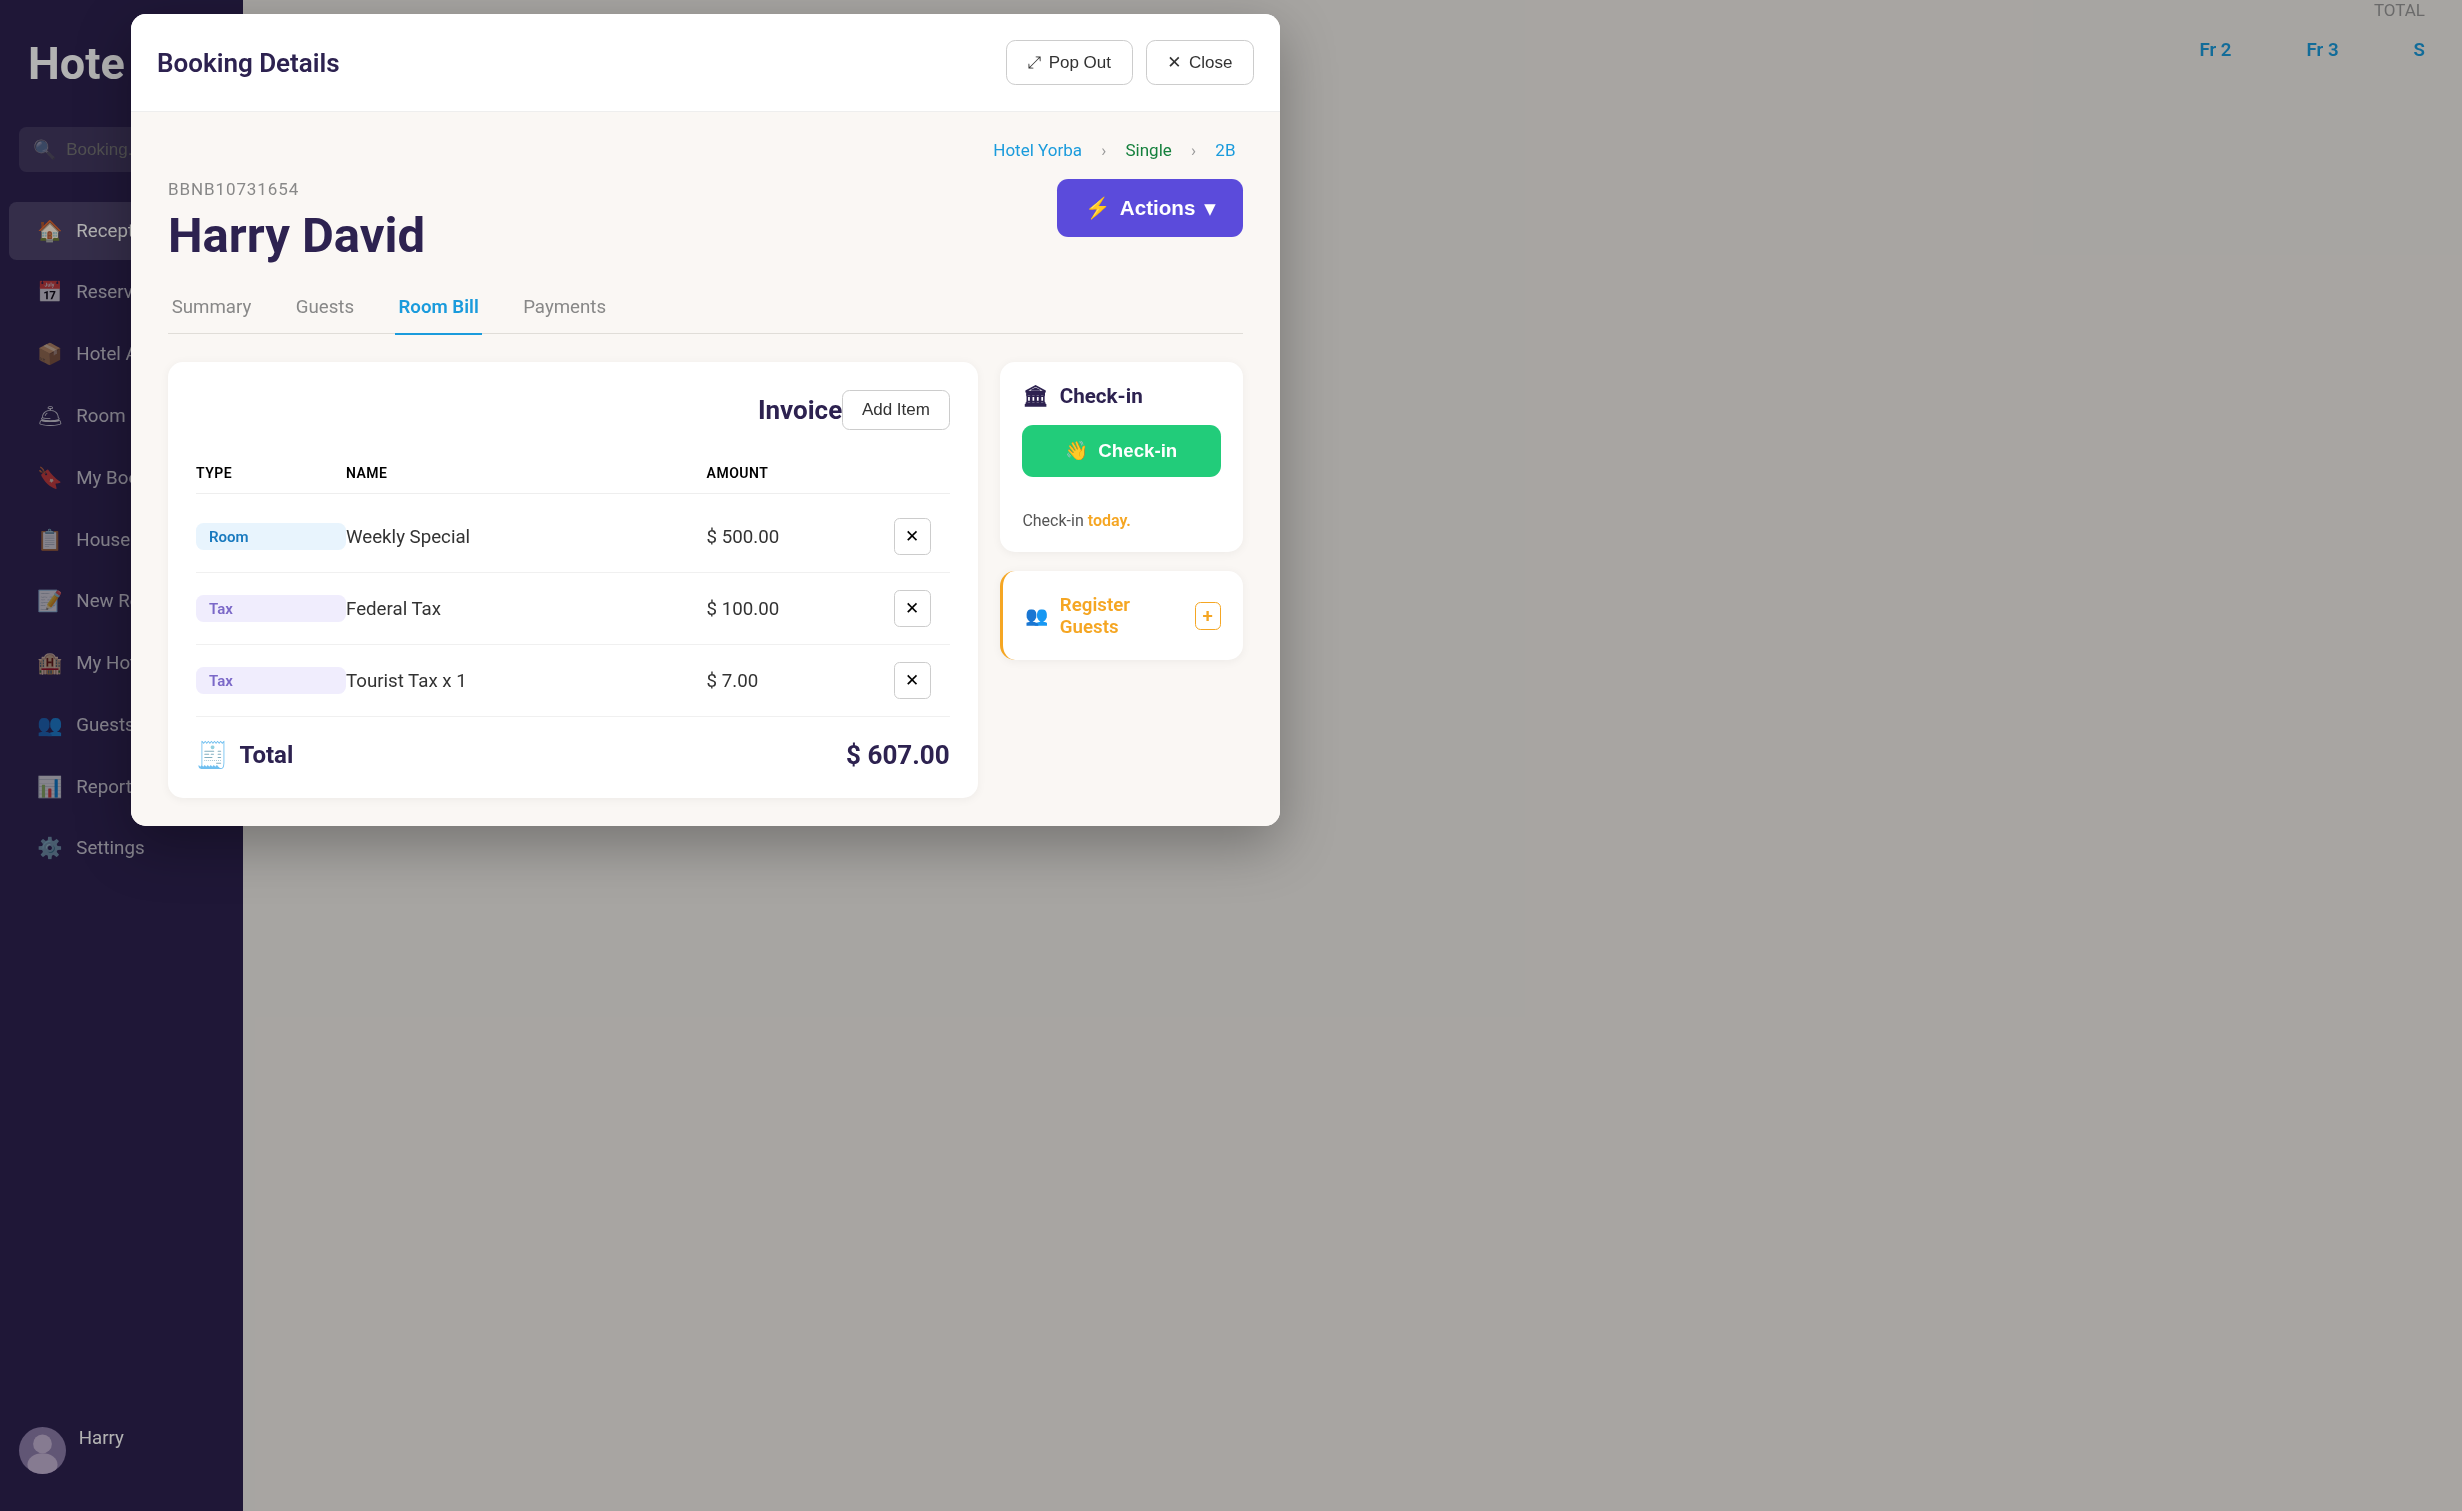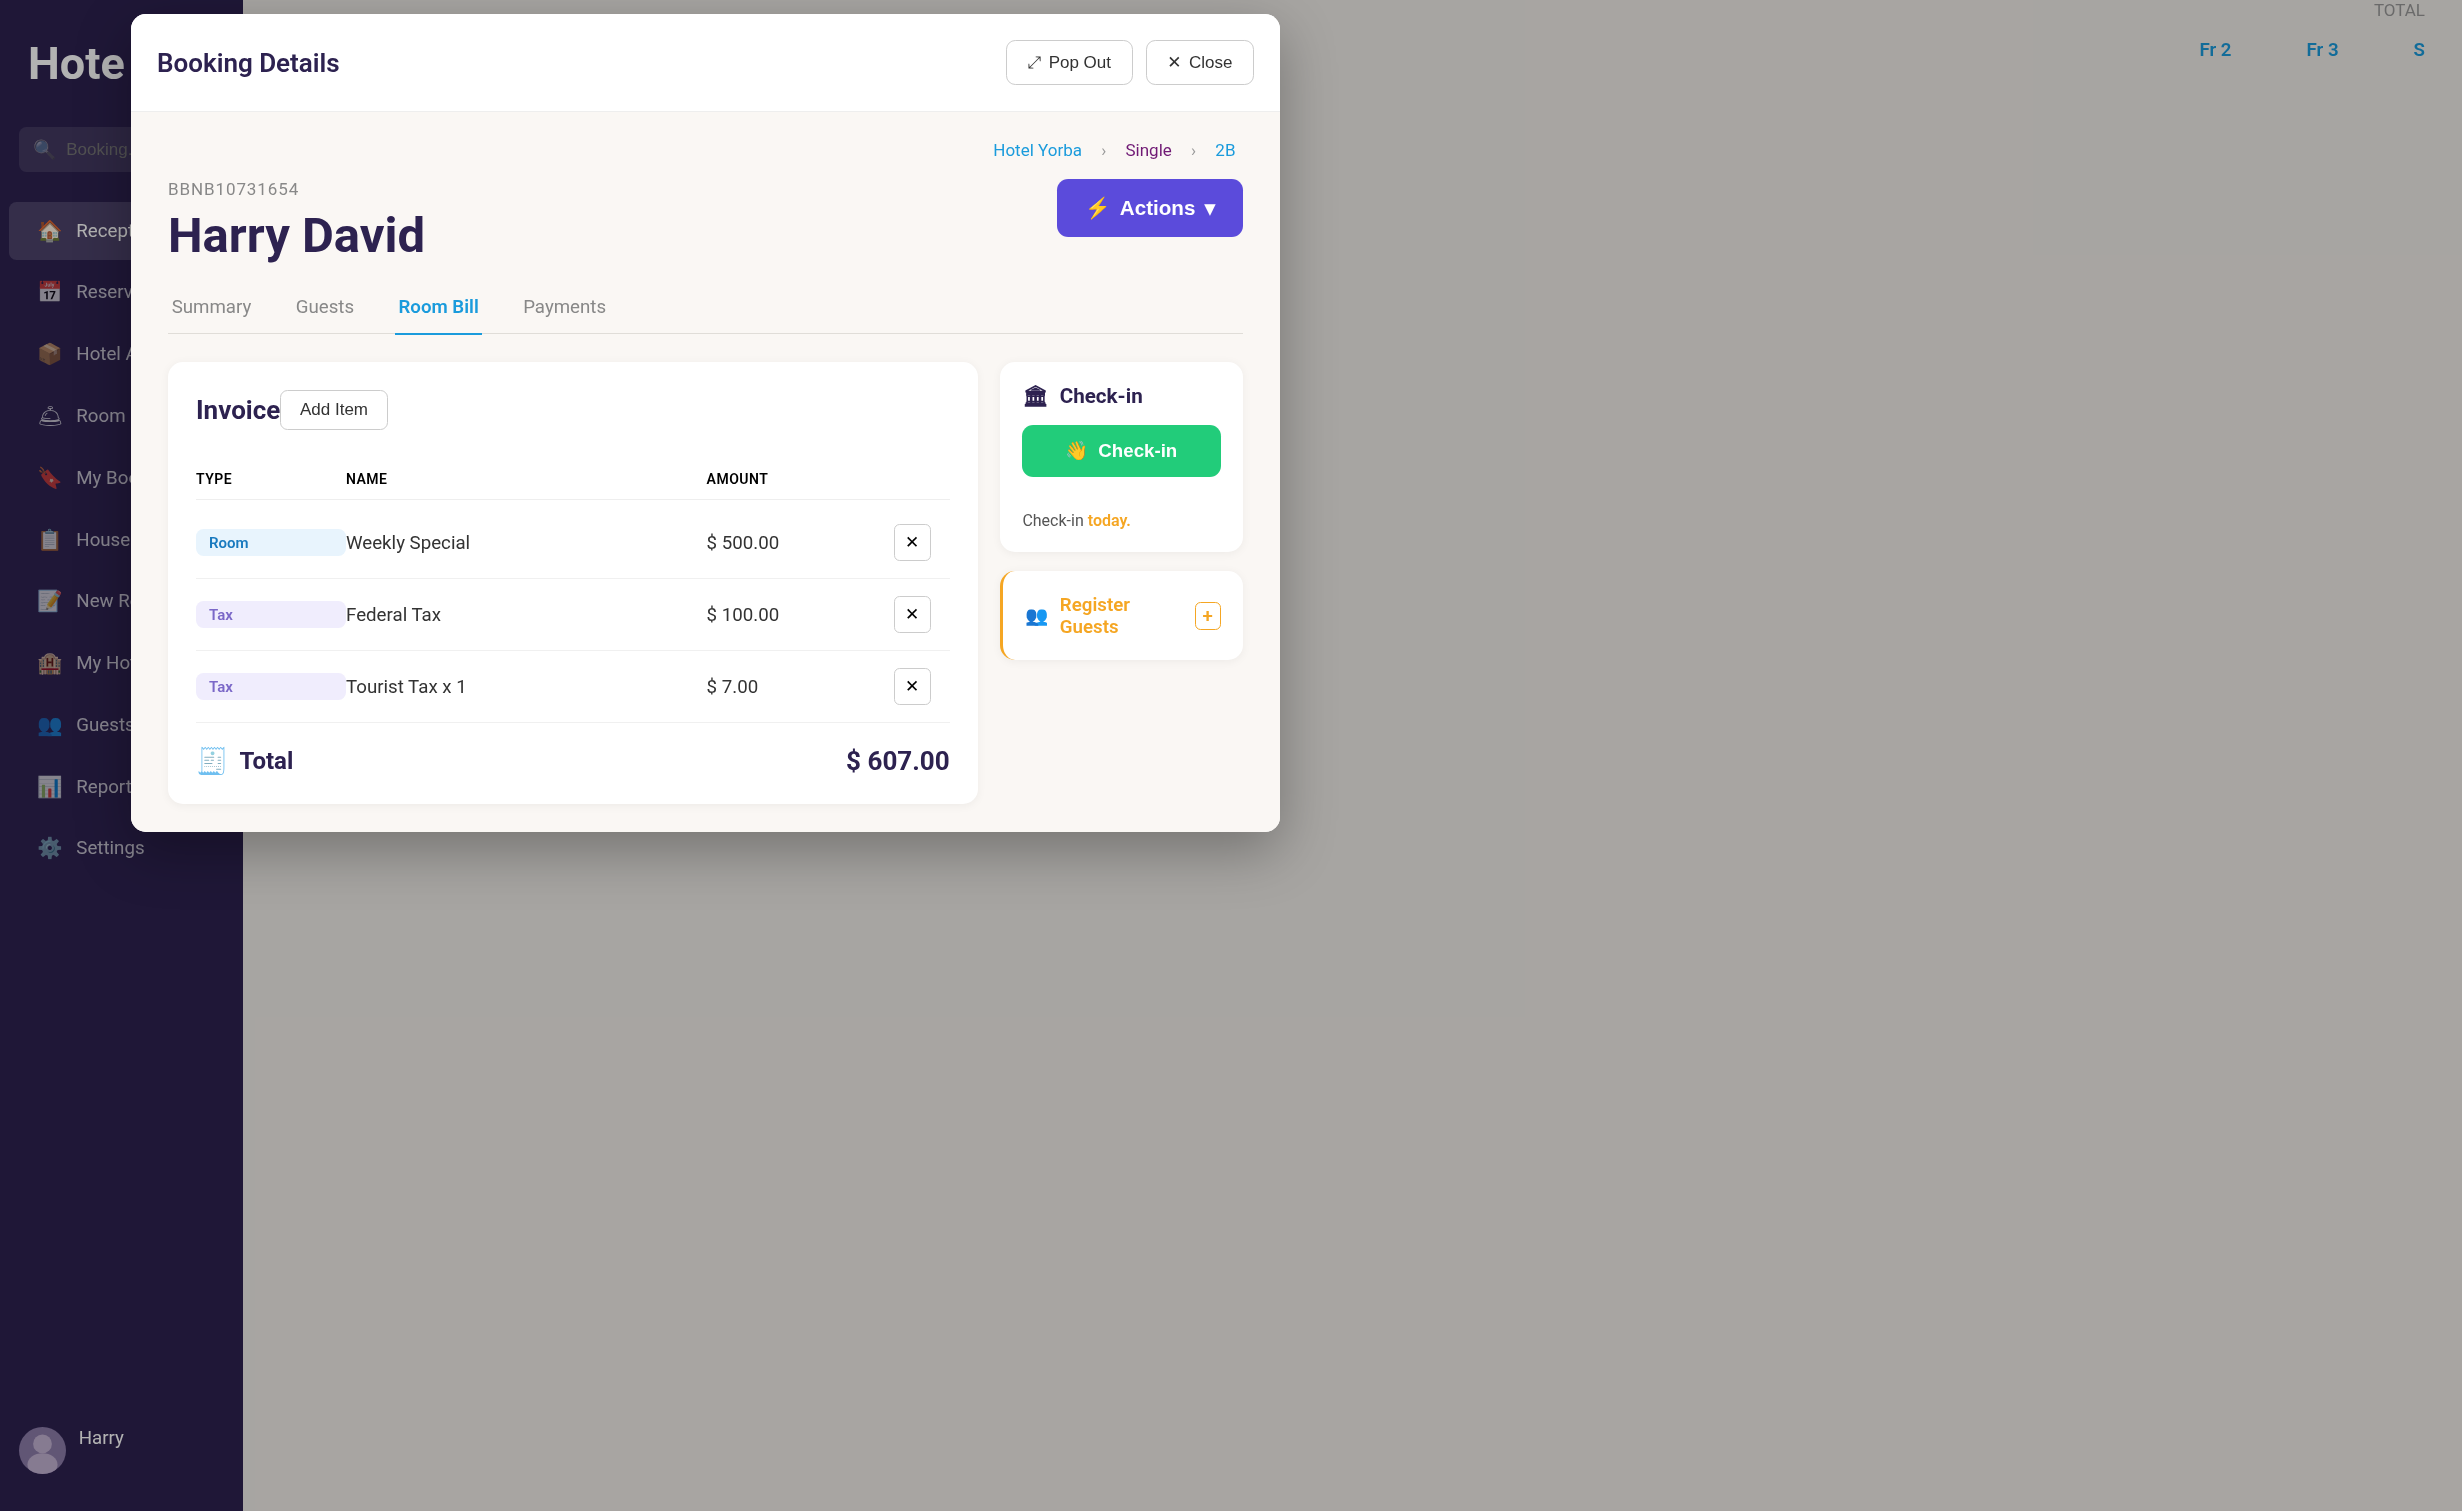--- a/index.html
+++ b/index.html
@@ -191,22 +191,22 @@
     .invoice-card {
       flex: 1;
       background: white;
       border-radius: 15px;
       padding: 28px;
       box-shadow: 0 1.9px 9.3px rgba(0,0,0,0.05);
     }
     .invoice-card-header {
       display: flex;
       align-items: center;
-      justify-content: flex-start;
-      margin-bottom: 30px;
+      justify-content: flex-end;
+      margin-bottom: 24px;
     }
     .invoice-title { font-size: 26px; font-weight: 700; color: #2d2250; }
     .btn-add-item {
       border: 0.9px solid #ccc;
       background: white;
       padding: 9.3px 18.7px;
       border-radius: 7.5px;
       font-size: 17px;
       cursor: pointer;
       color: #333;
@@ -413,21 +413,21 @@
         <span>Close</span>
       </button>
     </div>
   </div>
 
   <div class="modal-body">
 
     <div class="modal-breadcrumb">
       <span style="color:#1a9bdc; cursor:pointer;">Hotel Yorba</span>
       <span> › </span>
-      <span style="color:#701a75; cursor:pointer;">Single</span>
+      <span style="color:#15803d; cursor:pointer;">Single</span>
       <span> › </span>
       <span style="color:#1a9bdc; cursor:pointer;">2B</span>
     </div>
 
     <div class="booking-header">
       <div>
         <div class="booking-id">BBNB10731654</div>
         <div class="booking-name">Harry David</div>
       </div>
       <button class="btn-actions">

